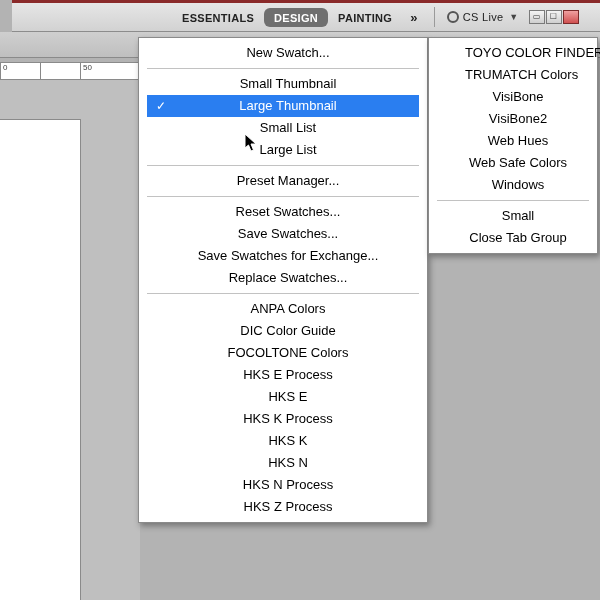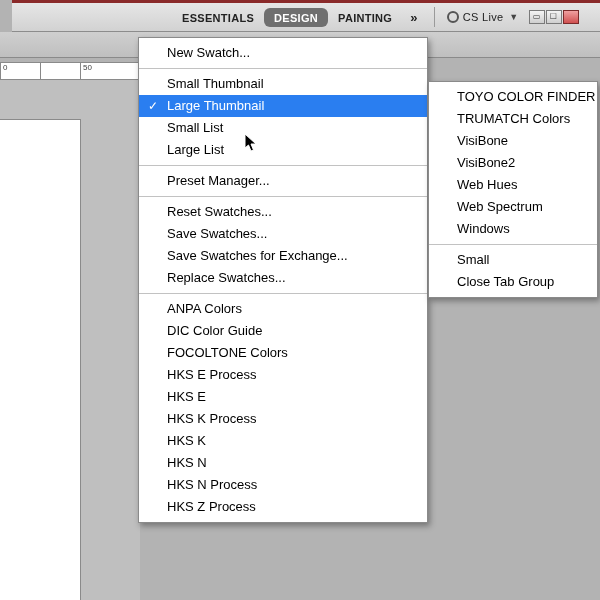--- a/index.html
+++ b/index.html
@@ -127,23 +127,24 @@
     background: #fff;
     box-shadow: 0 0 0 1px #8a8a8a;
   }
 
   
   .menu {
     position: absolute;
     background: #fff;
     border: 1px solid #8a8a8a;
     box-shadow: 2px 3px 6px rgba(0,0,0,.35);
-    padding: 4px 0;
+    padding: 4px 8px;
     font-size: 13px;
     color: #000;
+    text-align: center;
   }
   .menu .item {
     padding: 2px 18px 2px 28px;
     white-space: nowrap;
     position: relative;
     line-height: 18px;
   }
   .menu .item.sel {
     background: #2a7ef0;
     color: #fff;
@@ -153,21 +154,21 @@
     left: 9px;
     top: 2px;
     font-size: 12px;
   }
   .menu hr {
     border: none;
     border-top: 1px solid #c2c2c2;
     margin: 4px 0;
   }
   #menu1 { left: 138px; top: 37px; width: 290px; }
-  #menu2 { left: 428px; top: 37px; width: 170px; margin-top: 44px; }
+  #menu2 { left: 428px; top: 37px; width: 170px; }
 
   
   .cursor {
     position: absolute;
     left: 244px; top: 133px;
     width: 14px; height: 20px;
     pointer-events: none;
   }
 </style>
 </head>
@@ -234,21 +235,21 @@
     <div class="item"><span>HKS N Process</span></div>
     <div class="item"><span>HKS Z Process</span></div>
   </div>
 
 <div id="menu2" class="menu">
     <div class="item"><span>TOYO COLOR FINDER</span></div>
     <div class="item"><span>TRUMATCH Colors</span></div>
     <div class="item"><span>VisiBone</span></div>
     <div class="item"><span>VisiBone2</span></div>
     <div class="item"><span>Web Hues</span></div>
-    <div class="item"><span>Web Spectrum</span></div>
+    <div class="item"><span>Web Safe Colors</span></div>
     <div class="item"><span>Windows</span></div>
     <hr>
     <div class="item"><span>Small</span></div>
     <div class="item"><span>Close Tab Group</span></div>
   </div>
 
 <svg class="cursor" viewBox="0 0 14 20">
   <path d="M1 1 L1 15 L4.5 12 L7 18 L9.5 17 L7 11 L12 11 Z" fill="#000" stroke="#fff" stroke-width="1"></path>
 </svg>
 

